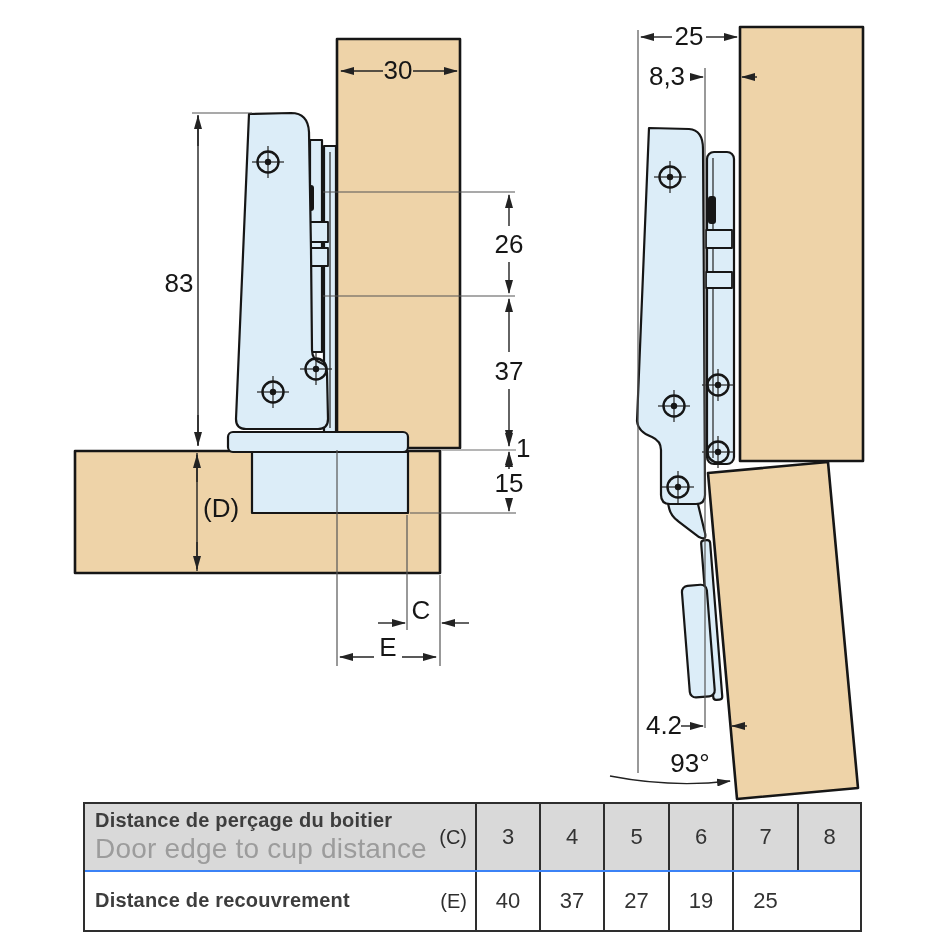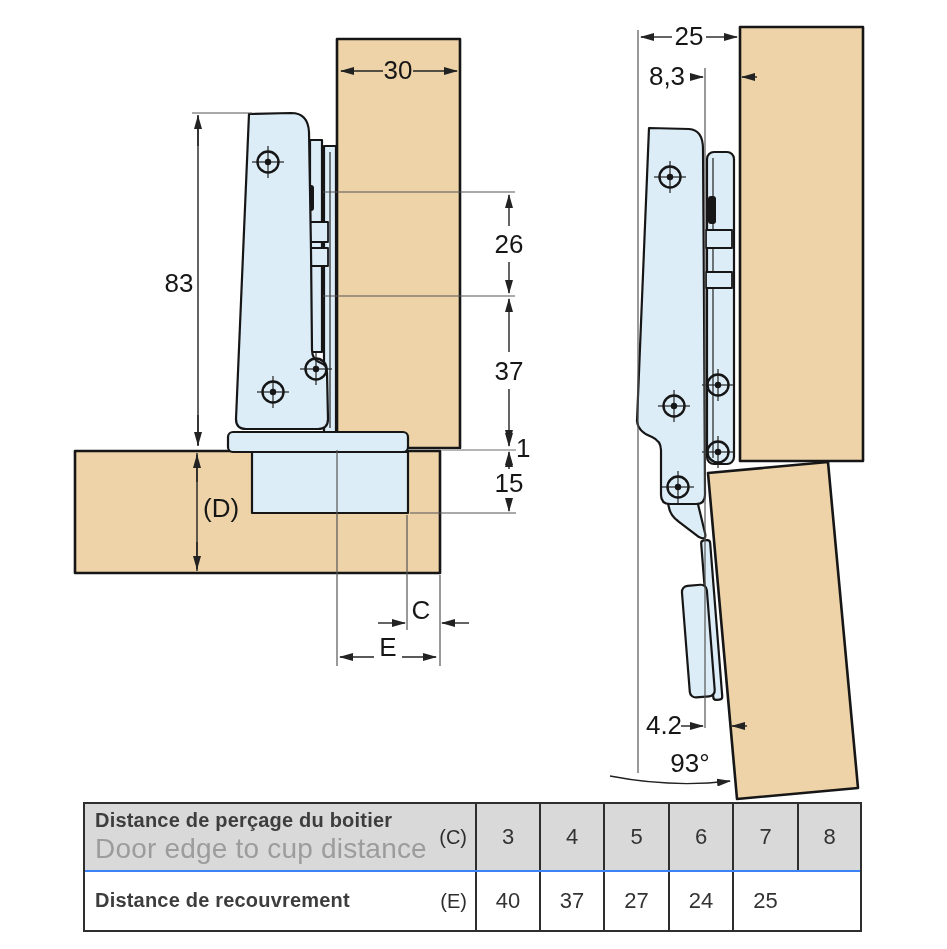--- a/index.html
+++ b/index.html
@@ -243,18 +243,18 @@
   <div class="trow trow-e">
     <div class="cell label-cell">
       <div class="labels">
         <div class="lab-fr">Distance de recouvrement</div>
       </div>
       <div class="sym">(E)</div>
     </div>
     <div class="cell">40</div>
     <div class="cell">37</div>
     <div class="cell">27</div>
-    <div class="cell">24</div>
+    <div class="cell">19</div>
     <div class="cell">25</div>
   </div>
 </div>
 
 </div>
 
 </body></html>

